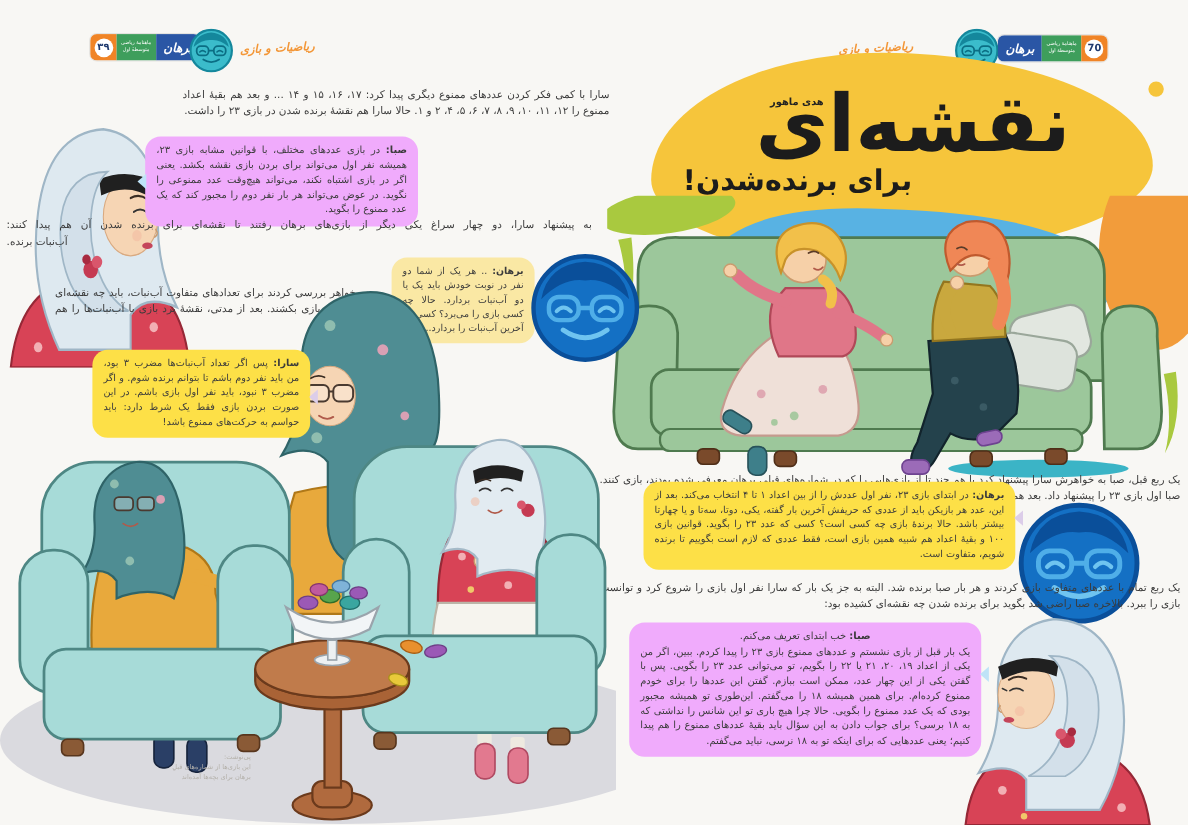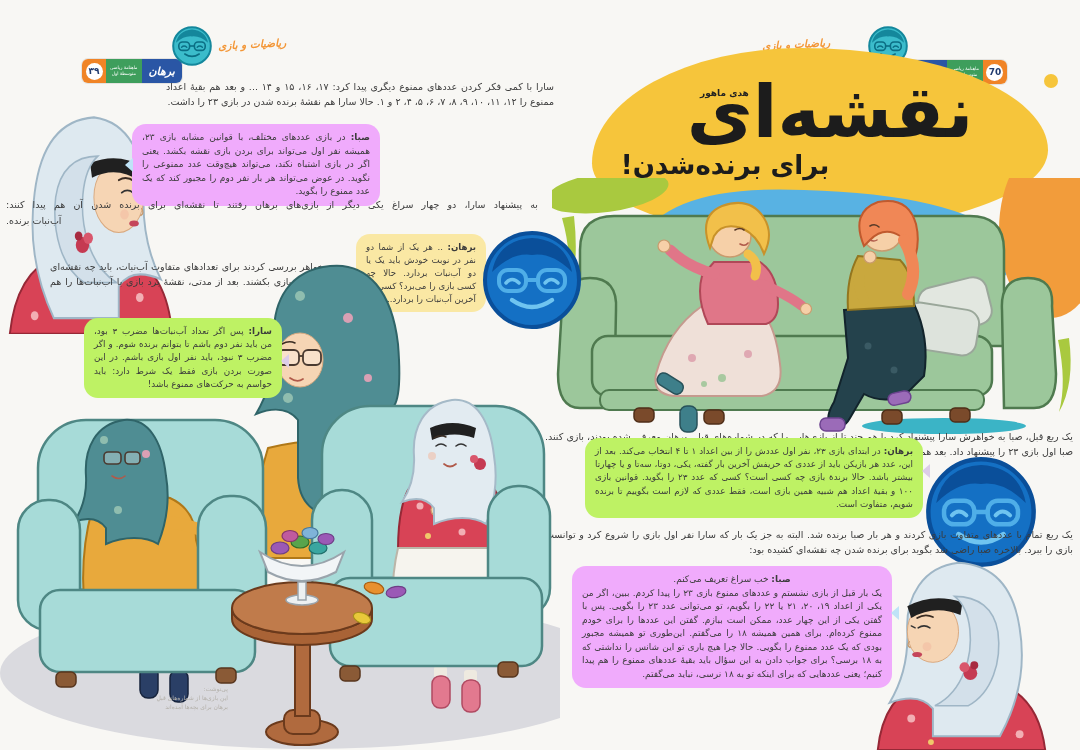--- a/index.html
+++ b/index.html
@@ -1,21 +1,21 @@
 <!DOCTYPE html>
 <html lang="fa"><head>
 <meta charset="utf-8">
 <style>
   html,body{margin:0;padding:0;background:#e9e8e5;}
   .canvas{position:relative;width:1080px;height:750px;background:#f8f7f4;overflow:hidden;
           font-family:"DejaVu Sans",sans-serif;direction:rtl;color:#3b3b3b;}
   .abs{position:absolute;}
   
   .logo-bar{display:flex;align-items:stretch;height:24px;border-radius:6px;overflow:hidden;
-            box-shadow:0 0 0 1px rgba(0,0,0,.08);direction:ltr;margin-top:28px;}
+            box-shadow:0 0 0 1px rgba(0,0,0,.08);direction:ltr;}
   .logo-blue{background:#2A56A5;color:#fff;font-size:11px;font-weight:bold;font-style:italic;
              display:flex;align-items:center;padding:0 7px;}
   .logo-green{background:#3E9E5C;color:#fff;font-size:4.5px;line-height:1.25;display:flex;align-items:center;
               padding:0 4px;white-space:pre-line;text-align:center;}
   .badge{background:#F08426;width:24px;display:flex;align-items:center;justify-content:center;}
   .badge .num{background:#fff;border-radius:50%;width:17px;height:17px;display:flex;align-items:center;
               justify-content:center;font-size:9px;font-weight:bold;color:#203a6e;}
   .tagline{color:#F39636;font-size:10.5px;font-weight:bold;font-style:italic;transform:rotate(-3deg);
            white-space:nowrap;}
   
@@ -26,21 +26,21 @@
               letter-spacing:-2px;}
   .title-sub{font-size:26px;font-weight:bold;color:#1c1c1c;text-align:center;}
   
   .para{font-size:9.5px;line-height:1.55;text-align:justify;}
   .para.j-all{text-align-last:justify;}
   .bubble{border-radius:14px;padding:7px 10px;font-size:9px;line-height:1.5;text-align:justify;}
   .bubble b{font-weight:bold;}
   .bubble .center{text-align:center;}
   .bub-blue{background:#f0abfc;}
   .bub-yellow{background:#FAE8A4;font-size:8.6px;}
-  .bub-purple{background:#bef264;font-size:8.8px;}
+  .bub-purple{background:#fde047;font-size:8.8px;}
   .tail{position:absolute;width:0;height:0;}
   .tail-r{border-top:7px solid transparent;border-bottom:7px solid transparent;}
   .tail-l{border-top:7px solid transparent;border-bottom:7px solid transparent;}
   .tail-d{border-left:7px solid transparent;border-right:7px solid transparent;}
   .footnote{font-size:6px;line-height:1.5;color:#b4b1ab;white-space:pre-line;text-align:right;}
   svg{display:block;}
 </style>
 </head>
 <body>
 
@@ -150,21 +150,21 @@
     <line x1="44" y1="50" x2="56" y2="50" stroke="#4FAEE8" stroke-width="4"></line>
     <path d="M24,53 Q30,46 37,53" fill="none" stroke="#6FC4F0" stroke-width="3.5" stroke-linecap="round"></path>
     <path d="M63,53 Q69,46 76,53" fill="none" stroke="#6FC4F0" stroke-width="3.5" stroke-linecap="round"></path>
     <path d="M30,70 Q50,84 70,70" fill="none" stroke="#6FC4F0" stroke-width="4.5" stroke-linecap="round"></path>
   </svg>
 
   <div class="abs para" style="left:545px;top:528px;width:528px;">یک ربع تمام با عددهای متفاوت بازی کردند و هر بار صبا برنده شد. البته به جز یک بار که سارا نفر اول بازی را شروع کرد و توانست بازی را ببرد. بالاخره صبا راضی شد بگوید برای برنده شدن چه نقشه‌ای کشیده بود:</div>
 
   <div class="abs bubble bub-blue" style="left:572px;top:566px;width:300px;">
     <div class="center">
-      <b>صبا:</b><span> خب سراغ تعریف می‌کنم.</span>
+      <b>صبا:</b><span> خب ابتدای تعریف می‌کنم.</span>
     </div>
     <div>یک بار قبل از بازی نشستم و عددهای ممنوع بازی ۲۳ را پیدا کردم. ببین، اگر من یکی از اعداد ۱۹، ۲۰، ۲۱ یا ۲۲ را بگویم، تو می‌توانی عدد ۲۳ را بگویی. پس با گفتن یکی از این چهار عدد، ممکن است ببازم. گفتن این عددها را برای خودم ممنوع کرده‌ام. برای همین همیشه ۱۸ را می‌گفتم. این‌طوری تو همیشه مجبور بودی که یک عدد ممنوع را بگویی. حالا چرا هیچ باری تو این شانس را نداشتی که به ۱۸ برسی؟ برای جواب دادن به این سؤال باید بقیهٔ عددهای ممنوع را هم پیدا کنیم؛ یعنی عددهایی که برای اینکه تو به ۱۸ نرسی، نباید می‌گفتم.</div>
     <div class="tail tail-r" style="right:-7px;top:40px;border-right:8px solid #BFE3F7;"></div>
   </div>
 
   <svg class="abs" style="left:848px;top:553px;" width="225" height="197" viewBox="0 0 180 200">
     <path d="M6,200 C10,162 26,140 52,132 L128,132 C158,142 172,168 176,200 Z" fill="#D84356" stroke="#962836" stroke-width="2"></path>
     <circle cx="40" cy="168" r="4" fill="#F2AFB4"></circle>
       <circle cx="80" cy="180" r="4" fill="#F0C86A"></circle>
       <circle cx="120" cy="164" r="4" fill="#F2AFB4"></circle>

